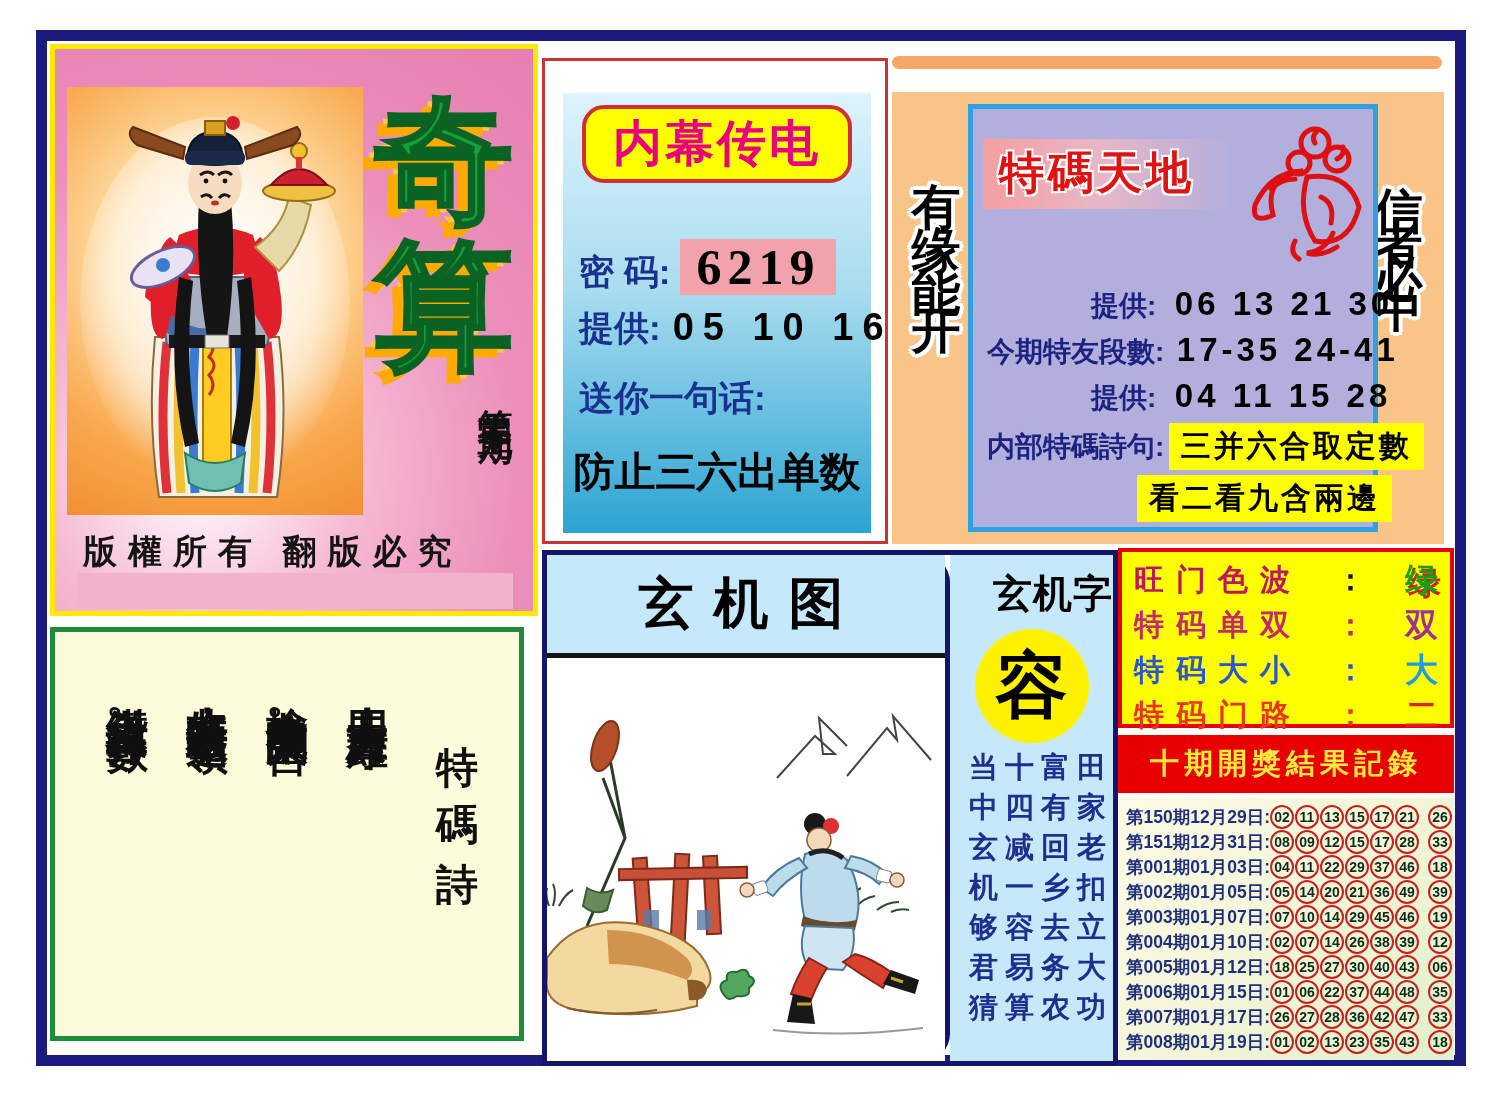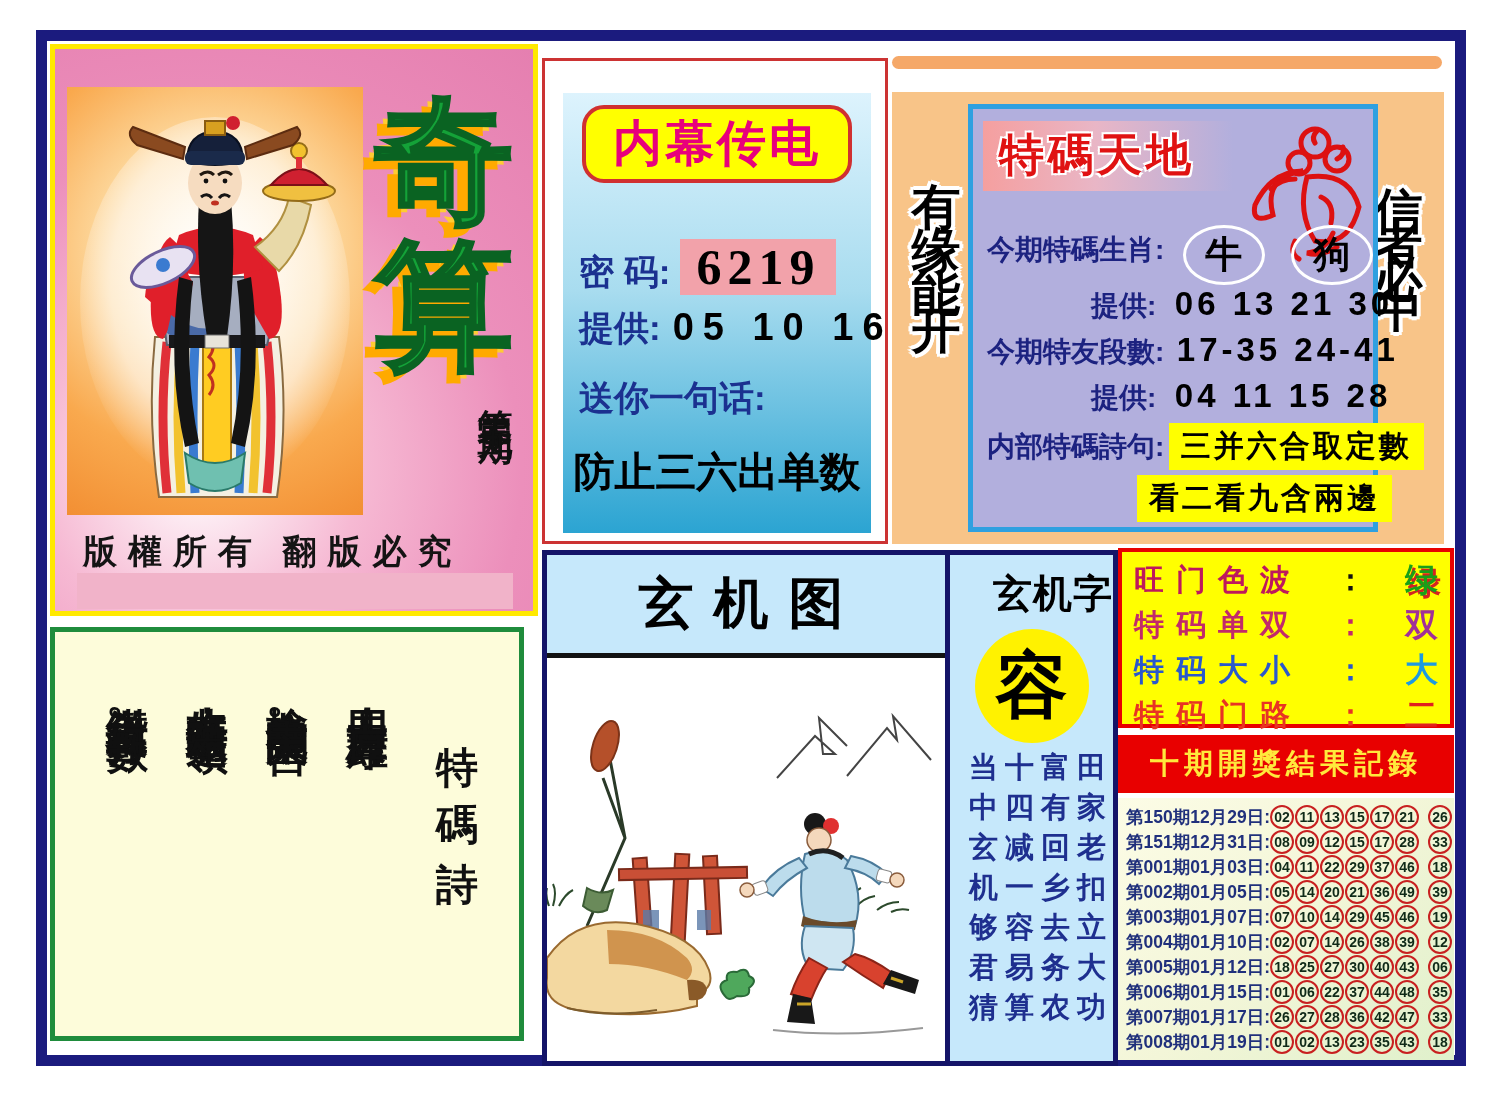--- a/index.html
+++ b/index.html
@@ -41,36 +41,36 @@
   .nm-message{position:absolute;left:0;right:0;top:352px;text-align:center;color:#000;
     font-weight:900;font-size:41px;white-space:nowrap;}
 
   
   .orange-bar{position:absolute;left:892px;top:56px;width:550px;height:13px;background:#f5a868;border-radius:7px;}
   .tiandi-panel{position:absolute;left:892px;top:92px;width:552px;height:452px;background:#f8c488;}
   .vert-chars{position:absolute;top:52px;writing-mode:vertical-rl;font-weight:900;font-size:49px;color:#000;letter-spacing:42px;
     text-shadow:-3px -3px 0 #fff,3px -3px 0 #fff,-3px 3px 0 #fff,3px 3px 0 #fff,0 4px 0 #fff,4px 0 0 #fff,-4px 0 0 #fff,0 -4px 0 #fff;}
   .vleft{left:12px;} .vright{right:12px;letter-spacing:32px;top:56px;}
   .tiandi-box{position:absolute;left:76px;top:12px;width:400px;height:418px;border:5px solid #2fa0e0;background:#b2afdd;}
-  .td-title{position:absolute;left:10px;top:12px;padding:4px 38px 6px 16px;
+  .td-title{position:absolute;left:10px;top:30px;padding:4px 38px 6px 16px;
     background:linear-gradient(90deg,#f59f9f 0%,#e9b6c6 45%,rgba(178,175,221,0) 100%);
     font-weight:900;font-size:45px;color:#e01212;letter-spacing:4px;
     text-shadow:-2px -2px 0 #fff,2px -2px 0 #fff,-2px 2px 0 #fff,2px 2px 0 #fff;}
   .td-flower{position:absolute;right:4px;top:4px;}
   .td-row{position:absolute;white-space:nowrap;}
   .td-label{color:#1c2280;font-weight:700;font-size:28px;}
   .td-val{color:#000;font-weight:700;font-size:33px;letter-spacing:4px;}
   .zodiac{display:inline-flex;align-items:center;justify-content:center;width:76px;height:54px;border:3px solid #fff;
     border-radius:50%;font-size:37px;font-weight:700;color:#000;margin-right:26px;vertical-align:middle;}
   .td-yellow{display:inline-block;background:#ffff00;color:#000;font-family:"Liberation Serif",serif;
     font-weight:700;font-size:30px;letter-spacing:3px;padding:3px 12px;}
 
   
   .xj-container{position:absolute;left:542px;top:550px;width:566px;height:506px;border:5px solid #141468;display:flex;}
-  .xjt{width:398px;border-right:5px solid #141468;display:flex;flex-direction:column;}
+  .xjt{width:398px;border-right:5px solid #141468;display:flex;flex-direction:column;border-radius:27px;}
   .xjt-head{height:98px;background:#c6e8fb;border-bottom:5px solid #121212;display:flex;align-items:center;justify-content:center;}
   .xjt-title{font-size:55px;font-weight:900;color:#000;letter-spacing:20px;padding-left:10px;}
   .xjt-body{flex:1;background:#fff;position:relative;}
   .xjz{flex:1;background:#c6e8fb;text-align:right;}
   .xjz-title{margin-top:12px;font-size:39px;font-weight:900;color:#000;letter-spacing:1px;}
   .xjz-circle{width:114px;height:114px;border-radius:50%;background:#fff200;margin:8px auto 4px;
     display:flex;align-items:center;justify-content:center;font-size:72px;font-weight:900;color:#000;}
   .xjz-row{font-size:29px;font-weight:900;color:#1e2f8f;letter-spacing:7px;line-height:1.38;}
 
   
@@ -213,24 +213,20 @@
           <path d="M78 30 q-4 -6 2 -12"></path>
             <path d="M100 46 q8 -4 6 -12"></path>
           <path d="M18 92 q16 -34 48 -34 q-40 6 -30 44 q-22 10 -18 -10 z"></path>
           <path d="M70 64 q42 -6 52 30 q-10 40 -44 34 q-18 -28 -8 -64 z"></path>
           <path d="M84 84 q14 6 10 26"></path>
             <path d="M34 76 q10 -10 24 -10"></path>
           <path d="M96 120 q-8 18 -26 20 q14 4 30 -6"></path>
           <path d="M58 128 q-6 12 4 18"></path>
         </g>
       </svg>
-      <div class="td-row" style="top:116px;left:14px;">
-        <span class="td-label">今期特碼生肖:</span>
-        <span id="zodiac-wrap" style="margin-left:14px;"><span class="zodiac">牛</span><span class="zodiac">狗</span></span>
-      </div>
       <div class="td-row" style="top:176px;left:118px;">
         <span class="td-label">提供:</span>
         <span class="td-val" style="margin-left:14px;">06 13 21 30</span>
       </div>
       <div class="td-row" style="top:222px;left:14px;">
         <span class="td-label">今期特友段數:</span>
         <span class="td-val" style="margin-left:8px;">17-35  24-41</span>
       </div>
       <div class="td-row" style="top:268px;left:118px;">
         <span class="td-label">提供:</span>

